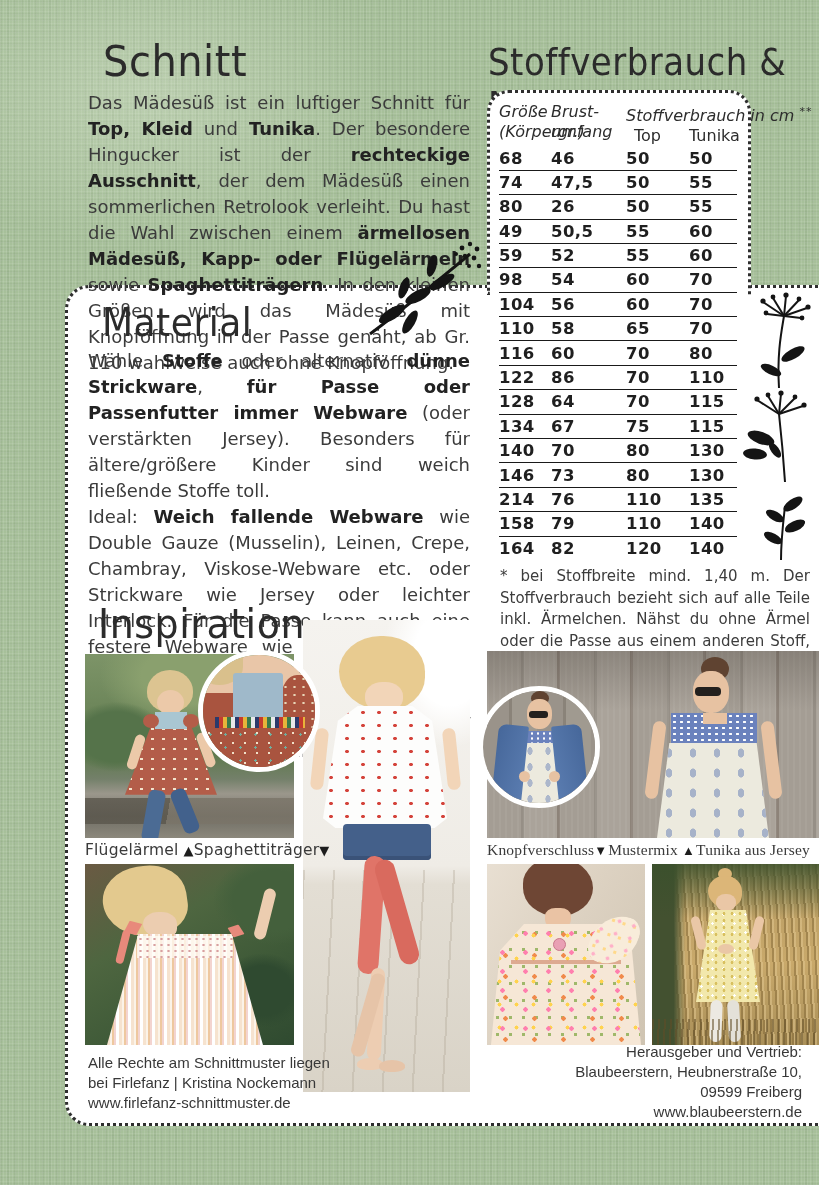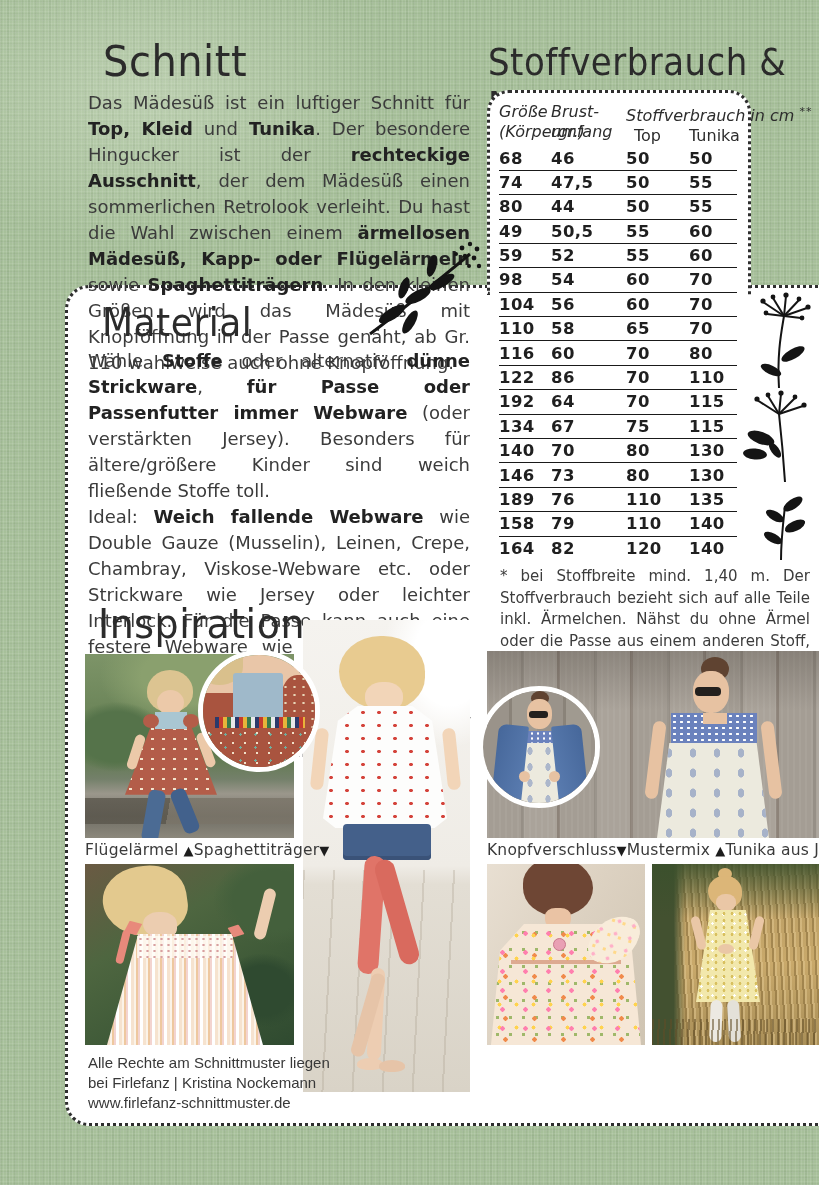--- a/index.html
+++ b/index.html
@@ -116,21 +116,21 @@
           <td>50</td>
         </tr>
         <tr>
           <td>74</td>
           <td>47,5</td>
           <td>50</td>
           <td>55</td>
         </tr>
         <tr>
           <td>80</td>
-          <td>44</td>
+          <td>26</td>
           <td>50</td>
           <td>55</td>
         </tr>
         <tr>
           <td>49</td>
           <td>50,5</td>
           <td>55</td>
           <td>60</td>
         </tr>
         <tr>
@@ -163,21 +163,21 @@
           <td>70</td>
           <td>80</td>
         </tr>
         <tr>
           <td>122</td>
           <td>86</td>
           <td>70</td>
           <td>110</td>
         </tr>
         <tr>
-          <td>192</td>
+          <td>128</td>
           <td>64</td>
           <td>70</td>
           <td>115</td>
         </tr>
         <tr>
           <td>134</td>
           <td>67</td>
           <td>75</td>
           <td>115</td>
         </tr>
@@ -187,21 +187,21 @@
           <td>80</td>
           <td>130</td>
         </tr>
         <tr>
           <td>146</td>
           <td>73</td>
           <td>80</td>
           <td>130</td>
         </tr>
         <tr>
-          <td>189</td>
+          <td>214</td>
           <td>76</td>
           <td>110</td>
           <td>135</td>
         </tr>
         <tr>
           <td>158</td>
           <td>79</td>
           <td>110</td>
           <td>140</td>
         </tr>
@@ -356,21 +356,21 @@
     <div style="left:44px;top:8px;width:25px;height:30px;background:#e7c2a2;border-radius:46%;"></div>
     <div style="left:46px;top:20px;width:19px;height:7px;background:#23201e;border-radius:3px;"></div>
     <div style="left:40px;top:40px;width:34px;height:13px;background:#6b82bd;background-image:radial-gradient(circle,#fff 1px,rgba(0,0,0,0) 1.3px);background-size:6px 5px;"></div>
     <div style="left:38px;top:52px;width:38px;height:60px;background:#eceade;background-image:radial-gradient(ellipse 4px 6px,rgba(130,148,190,.6) 0 60%,rgba(0,0,0,0) 70%);background-size:18px 16px;"></div>
     <div style="left:12px;top:34px;width:30px;height:78px;background:linear-gradient(100deg,#46679a,#5a7cb0);border-radius:8px 2px 0 0;transform:rotate(6deg);"></div>
     <div style="left:72px;top:34px;width:30px;height:78px;background:linear-gradient(260deg,#46679a,#5a7cb0);border-radius:2px 8px 0 0;transform:rotate(-6deg);"></div>
     <div style="left:36px;top:80px;width:11px;height:11px;background:#e7c2a2;border-radius:50%;"></div>
     <div style="left:66px;top:80px;width:11px;height:11px;background:#e7c2a2;border-radius:50%;"></div>
   </div>
 
-  <div class="caprow" style="left:487px;top:841px;width:323px;">
+  <div class="caprow" style="left:487px;top:841px;width:323px;font-family:Liberation Serif, serif;">
     <span class="cap"><span>Knopfverschluss</span><span class="tri">▼</span></span>
     <span class="cap"><span>Mustermix</span> <span class="tri">▲</span></span>
     <span class="cap"><span>Tunika aus Jersey</span> </span>
   </div>
 
   <div class="ph" style="left:487px;top:864px;width:158px;height:181px;">
     <div style="inset:0;background:
       linear-gradient(120deg,#e8dfd2 0%,#ddd2c2 45%,#cfc4b2 100%),
       radial-gradient(50px 120px at 92% 40%, #f5efe5 0 50%, rgba(0,0,0,0) 75%);"></div>
     <div style="left:36px;top:-6px;width:70px;height:58px;background:#6e4634;border-radius:46% 54% 50% 50%;"></div>
@@ -401,14 +401,18 @@
     <div style="left:100px;top:52px;width:9px;height:34px;background:#eac7a6;border-radius:5px;transform:rotate(14deg);"></div>
     <div style="left:66px;top:80px;width:16px;height:10px;background:#eac7a6;border-radius:50%;"></div>
     <div style="left:58px;top:136px;width:12px;height:42px;background:#ece9e2;border-radius:6px;transform:rotate(2deg);"></div>
     <div style="left:76px;top:136px;width:12px;height:42px;background:#e4e1d9;border-radius:6px;transform:rotate(-3deg);"></div>
     <div style="left:0;bottom:0;width:167px;height:26px;background:repeating-linear-gradient(93deg,rgba(96,76,38,.55) 0 2px,rgba(0,0,0,0) 2px 6px);"></div>
   </div>
 
   <div class="abs foot" style="left:88px;top:1053px;z-index:5;">Alle Rechte am Schnittmuster liegen
 bei Firlefanz | Kristina Nockemann
 www.firlefanz-schnittmuster.de</div>
+  <div class="abs foot" style="left:540px;top:1042px;width:262px;text-align:right;z-index:5;">Herausgeber und Vertrieb:
+Blaubeerstern, Heubnerstraße 10,
+09599 Freiberg
+www.blaubeerstern.de</div>
 
 </div>
 
 </body></html>

